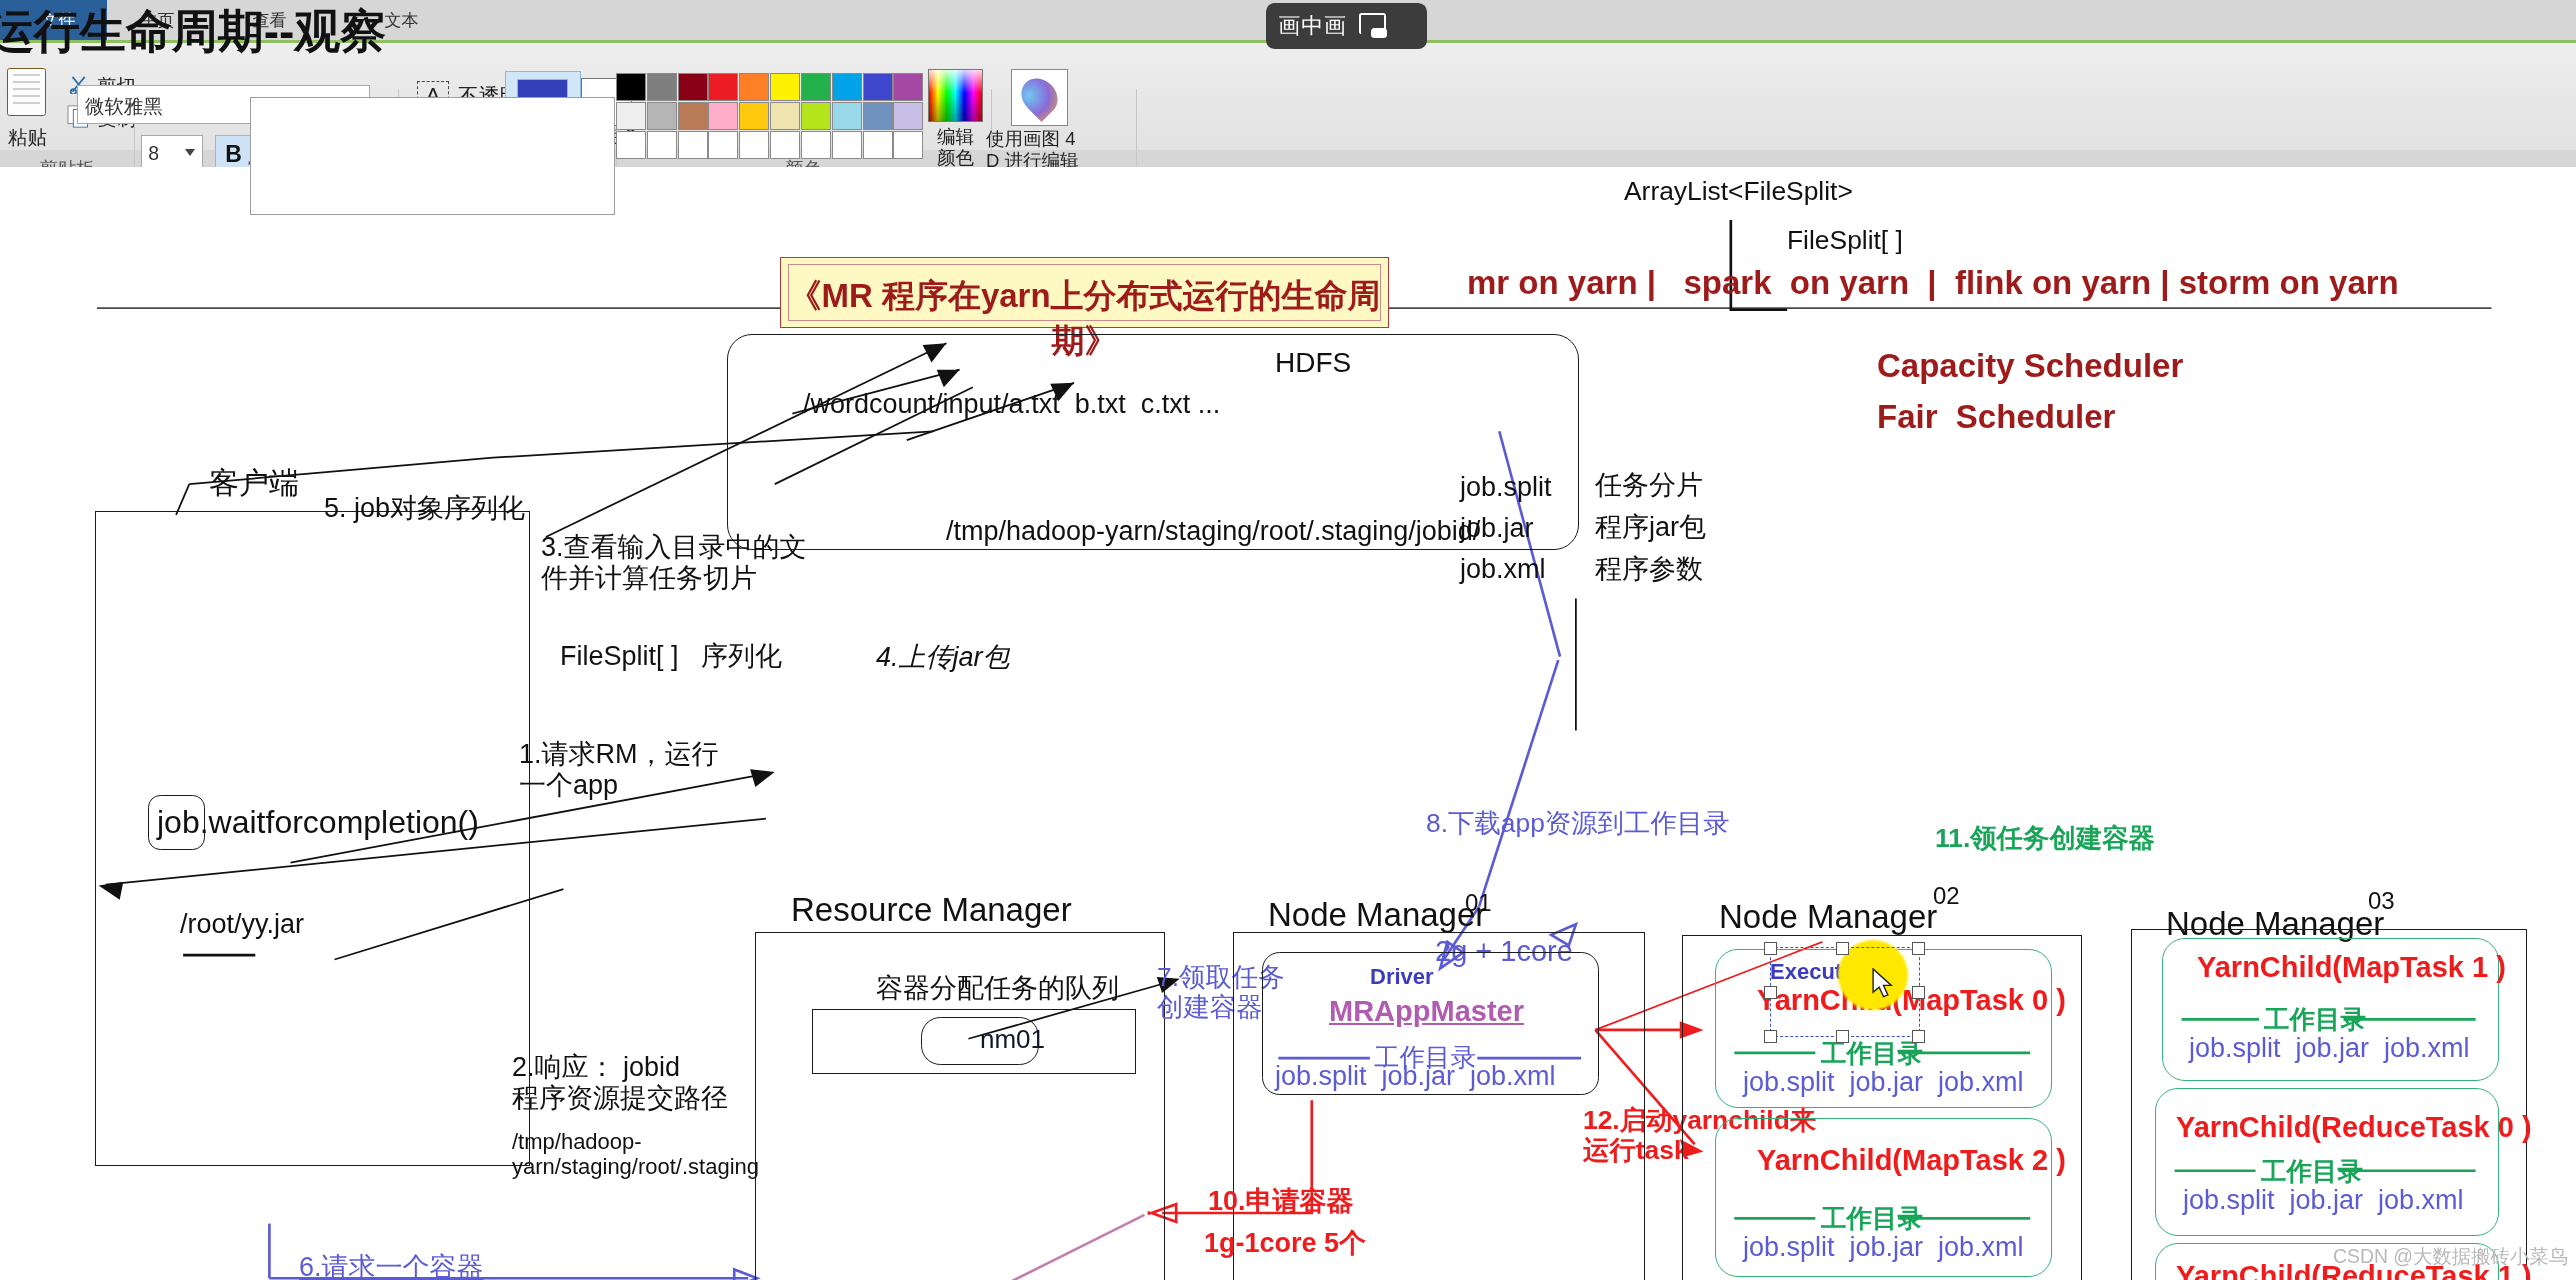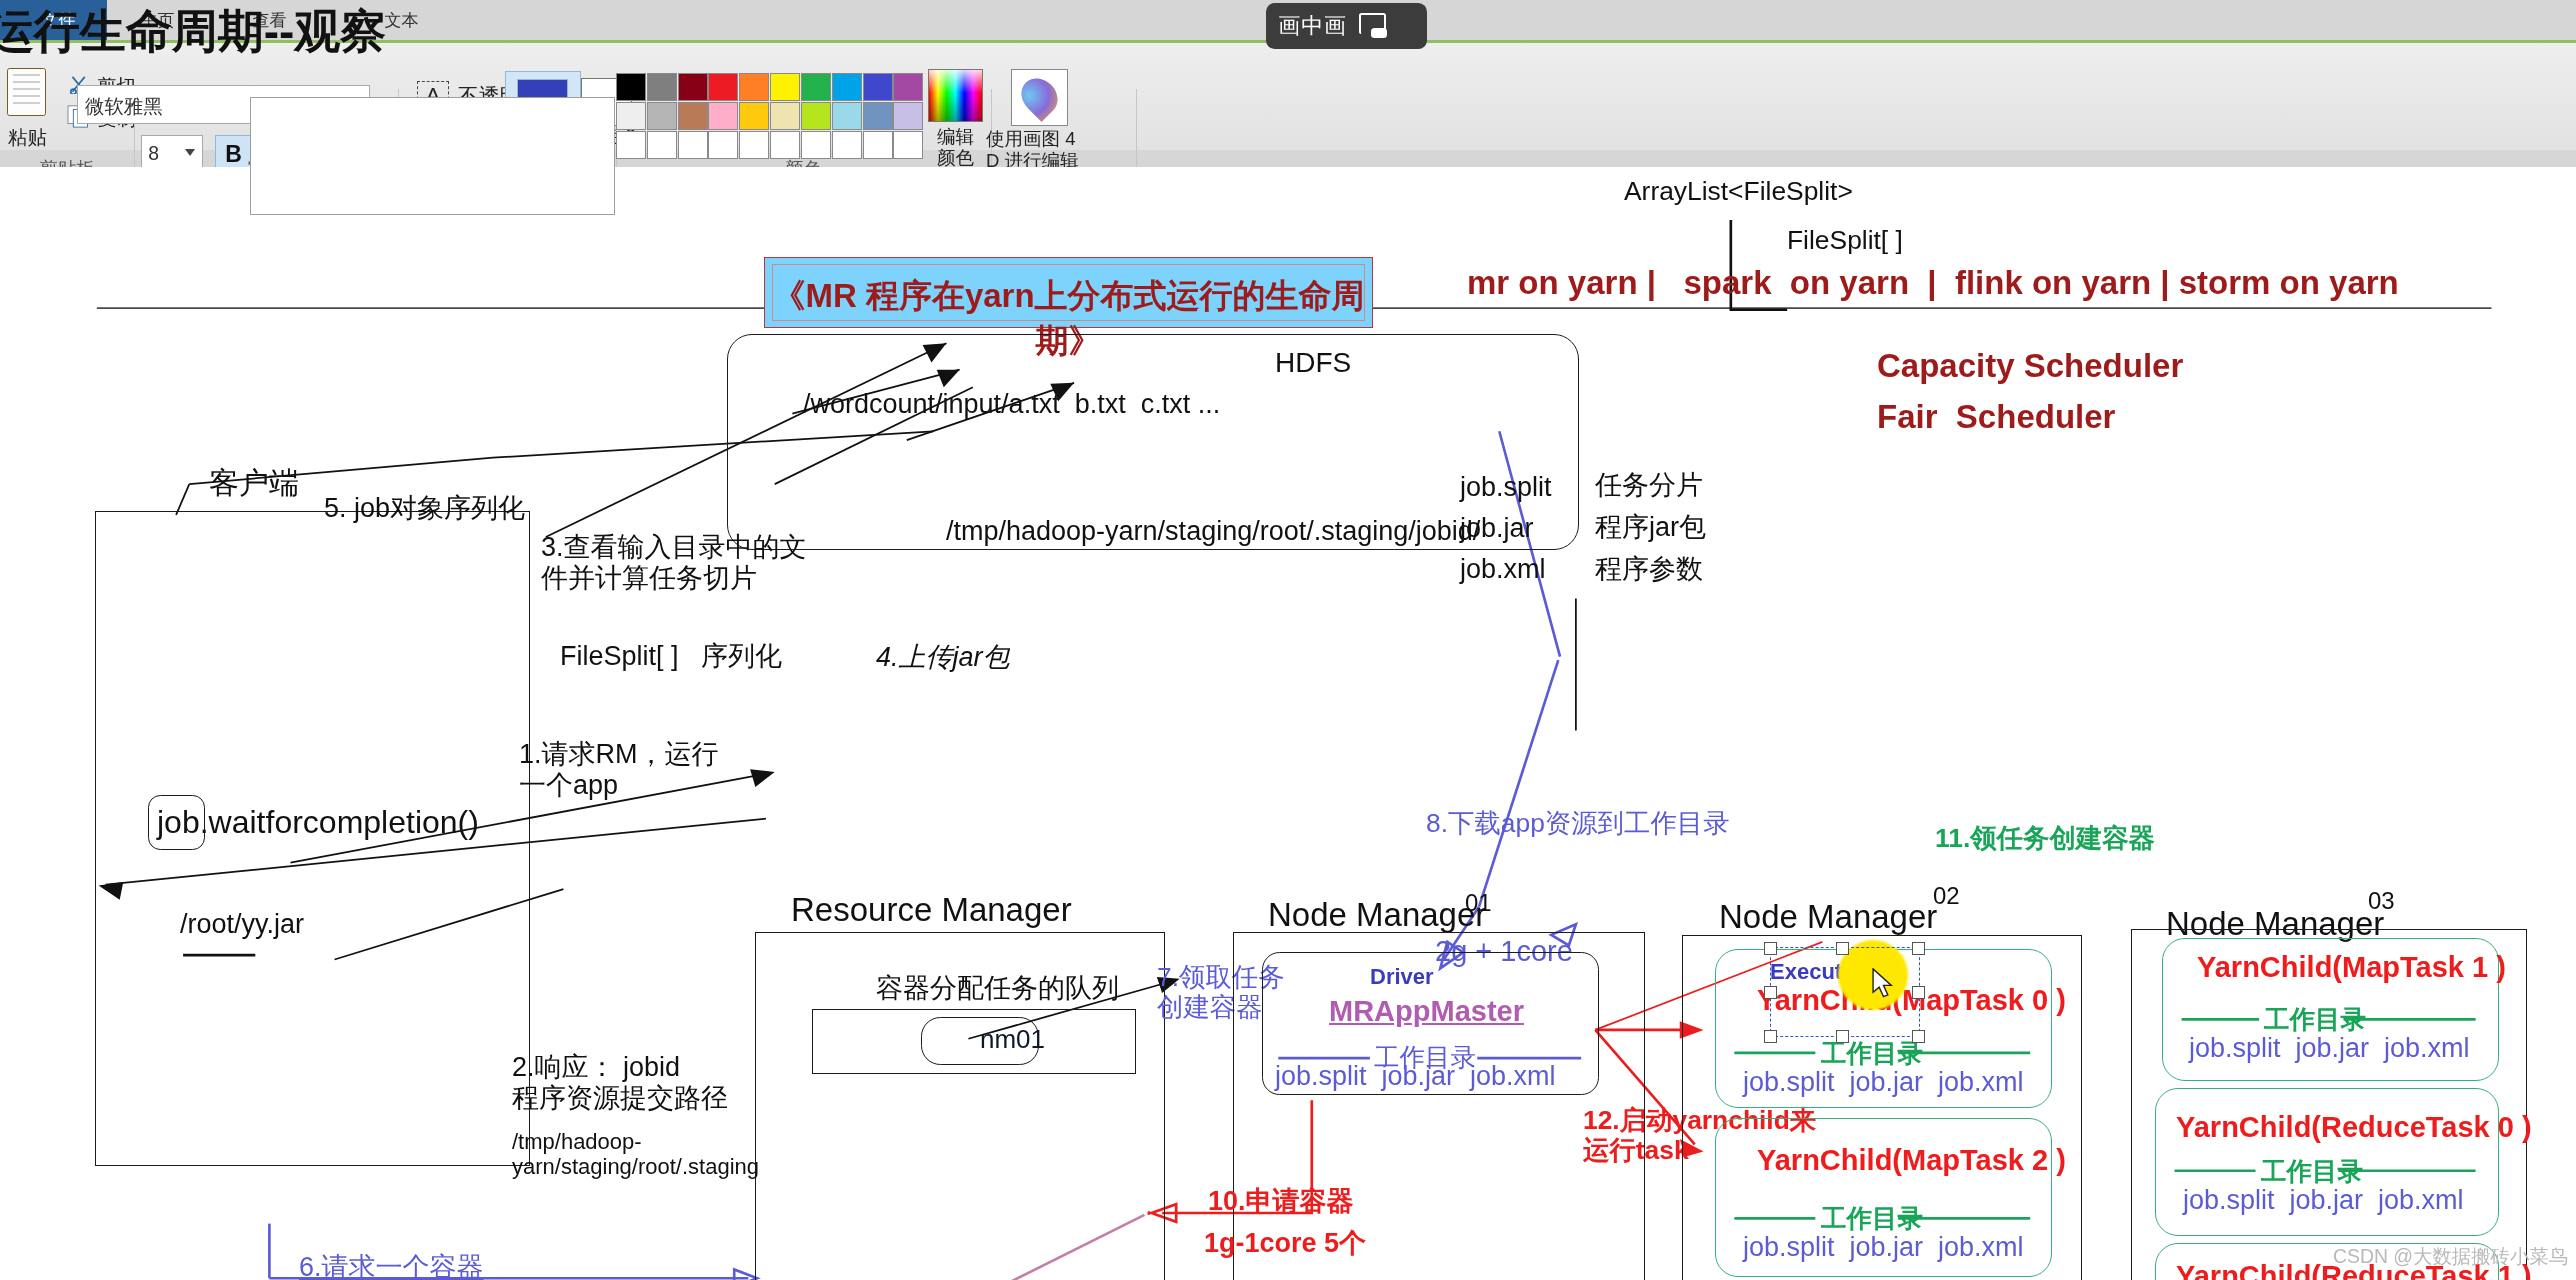--- a/index.html
+++ b/index.html
@@ -63,21 +63,21 @@
 
   
   .canvas{position:absolute;left:0;top:167px;width:2576px;height:1114px;background:#fff;}
   .wfloat{position:absolute;background:#fff;border:0.9px solid #9e9e9e;}
   .txt{position:absolute;white-space:pre;line-height:1.15;}
 
   .box{position:absolute;border:1.8px solid #1b1b1b;background:transparent;}
   .rbox{position:absolute;border:1.8px solid #1b1b1b;border-radius:25px;background:transparent;}
   .gbox{position:absolute;border:1.8px solid #35b07a;border-radius:23px;background:transparent;}
 
-  .hdr-title{position:absolute;border:1.8px solid #b03a3a;background:#7dd3fc;}
+  .hdr-title{position:absolute;border:1.8px solid #b03a3a;background:#fef9c3;margin-left:16px;}
   .hdr-title .inner{position:absolute;left:7px;top:6.2px;right:7px;bottom:6.2px;border:1.8px solid #c98b8b;}
   .hdr-title .t{position:absolute;left:0;right:0;top:16px;text-align:center;font-size:33px;font-weight:bold;color:#9e1b1b;}
 
   svg.ov{position:absolute;left:0;top:0;width:2576px;height:1114px;pointer-events:none;}
 
   .cursor{position:absolute;width:23px;height:33px;}
   .hl{position:absolute;border-radius:50%;background:#ffe800;filter:blur(0.9px);}
   .selrect{position:absolute;border:1.8px dashed #3355cc;}
   .handle{position:absolute;width:11.4px;height:11.4px;background:#fff;border:1.8px solid #555;}
   .wm{position:absolute;font-size:19.4px;color:#b9b9b9;}

